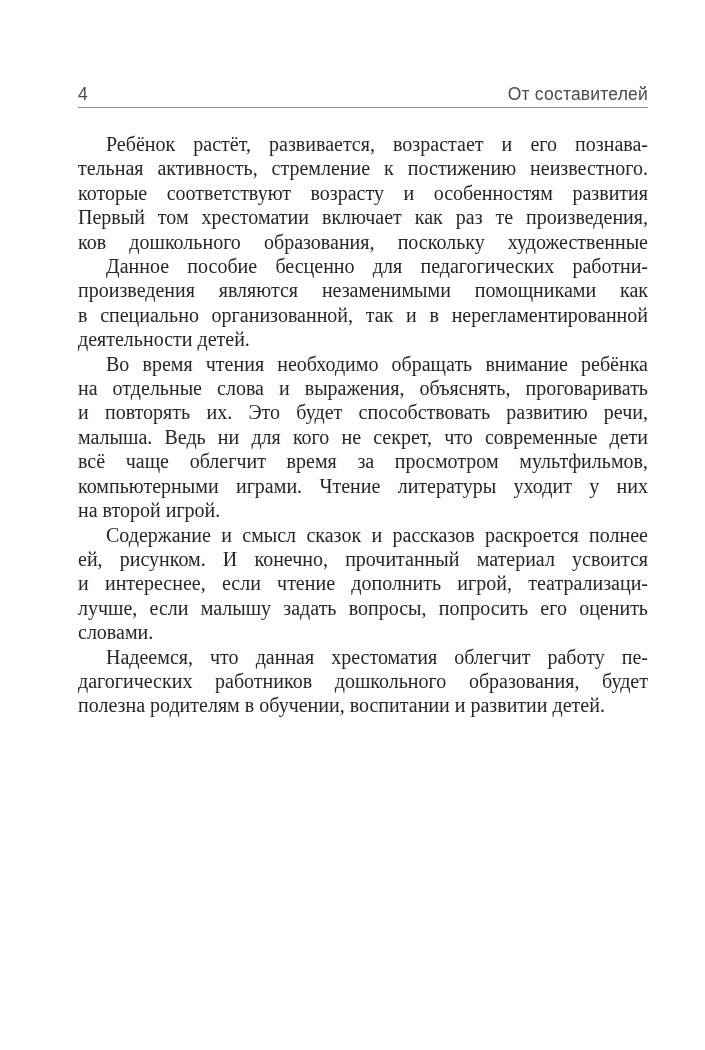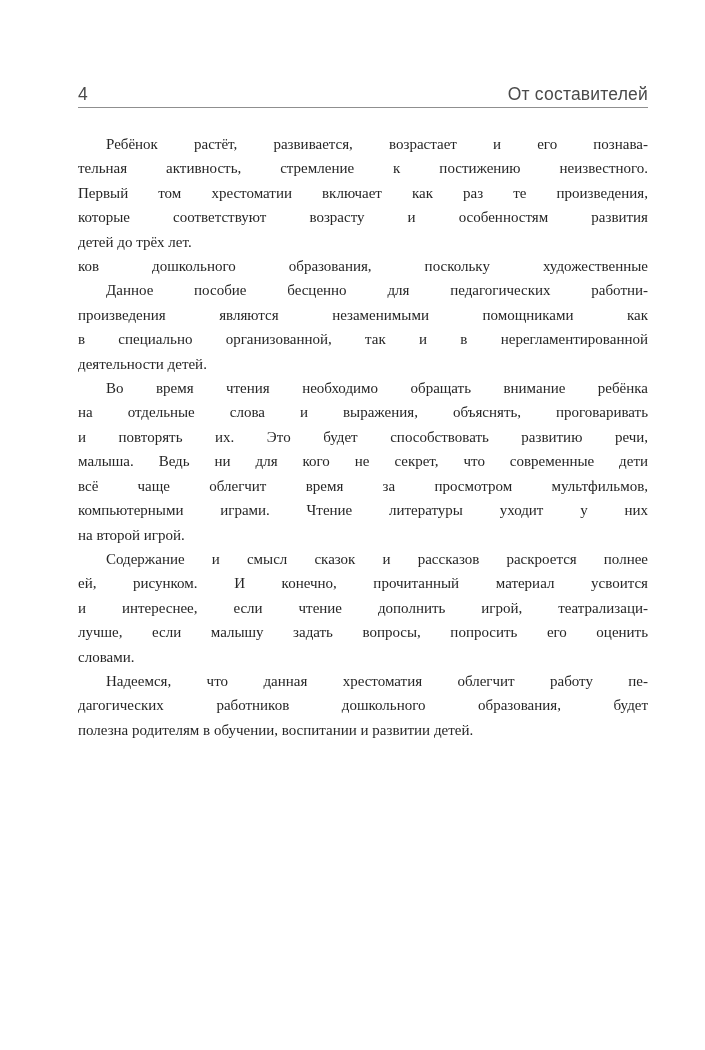--- a/index.html
+++ b/index.html
@@ -35,21 +35,21 @@
     width: 570px;
     height: 0;
     border-top: 1.5px solid #8f8f8f;
   }
 
   .body-text {
     position: absolute;
     top: 132px;
     left: 78px;
     width: 570px;
-    font-size: 15px;
+    font-size: 20px;
     line-height: 24.4px;
     color: #262626;
   }
 
   .paragraph { margin: 0; }
 
   .line {
     text-align: justify;
     text-align-last: justify;
     text-justify: inter-word;
@@ -69,23 +69,22 @@
     <span>4</span>
     <span>От составителей</span>
   </div>
 
   <div class="header-rule"></div>
 
   <div class="body-text">
       <div class="paragraph">
         <div class="line first">Ребёнок растёт, развивается, возрастает и его познава-</div>
         <div class="line">тельная активность, стремление к постижению неизвестного.</div>
+        <div class="line">которые соответствуют возрасту и особенностям развития</div>
         <div class="line">Первый том хрестоматии включает как раз те произведения,</div>
-        <div class="line">которые соответствуют возрасту и особенностям развития</div>
-        <div class="line last">детей до трёх лет.</div>
       </div>
       <div class="paragraph">
         <div class="line">ков дошкольного образования, поскольку художественные</div>
         <div class="line first">Данное пособие бесценно для педагогических работни-</div>
         <div class="line">произведения являются незаменимыми помощниками как</div>
         <div class="line">в специально организованной, так и в нерегламентированной</div>
         <div class="line last">деятельности детей.</div>
       </div>
       <div class="paragraph">
         <div class="line first">Во время чтения необходимо обращать внимание ребёнка</div>

